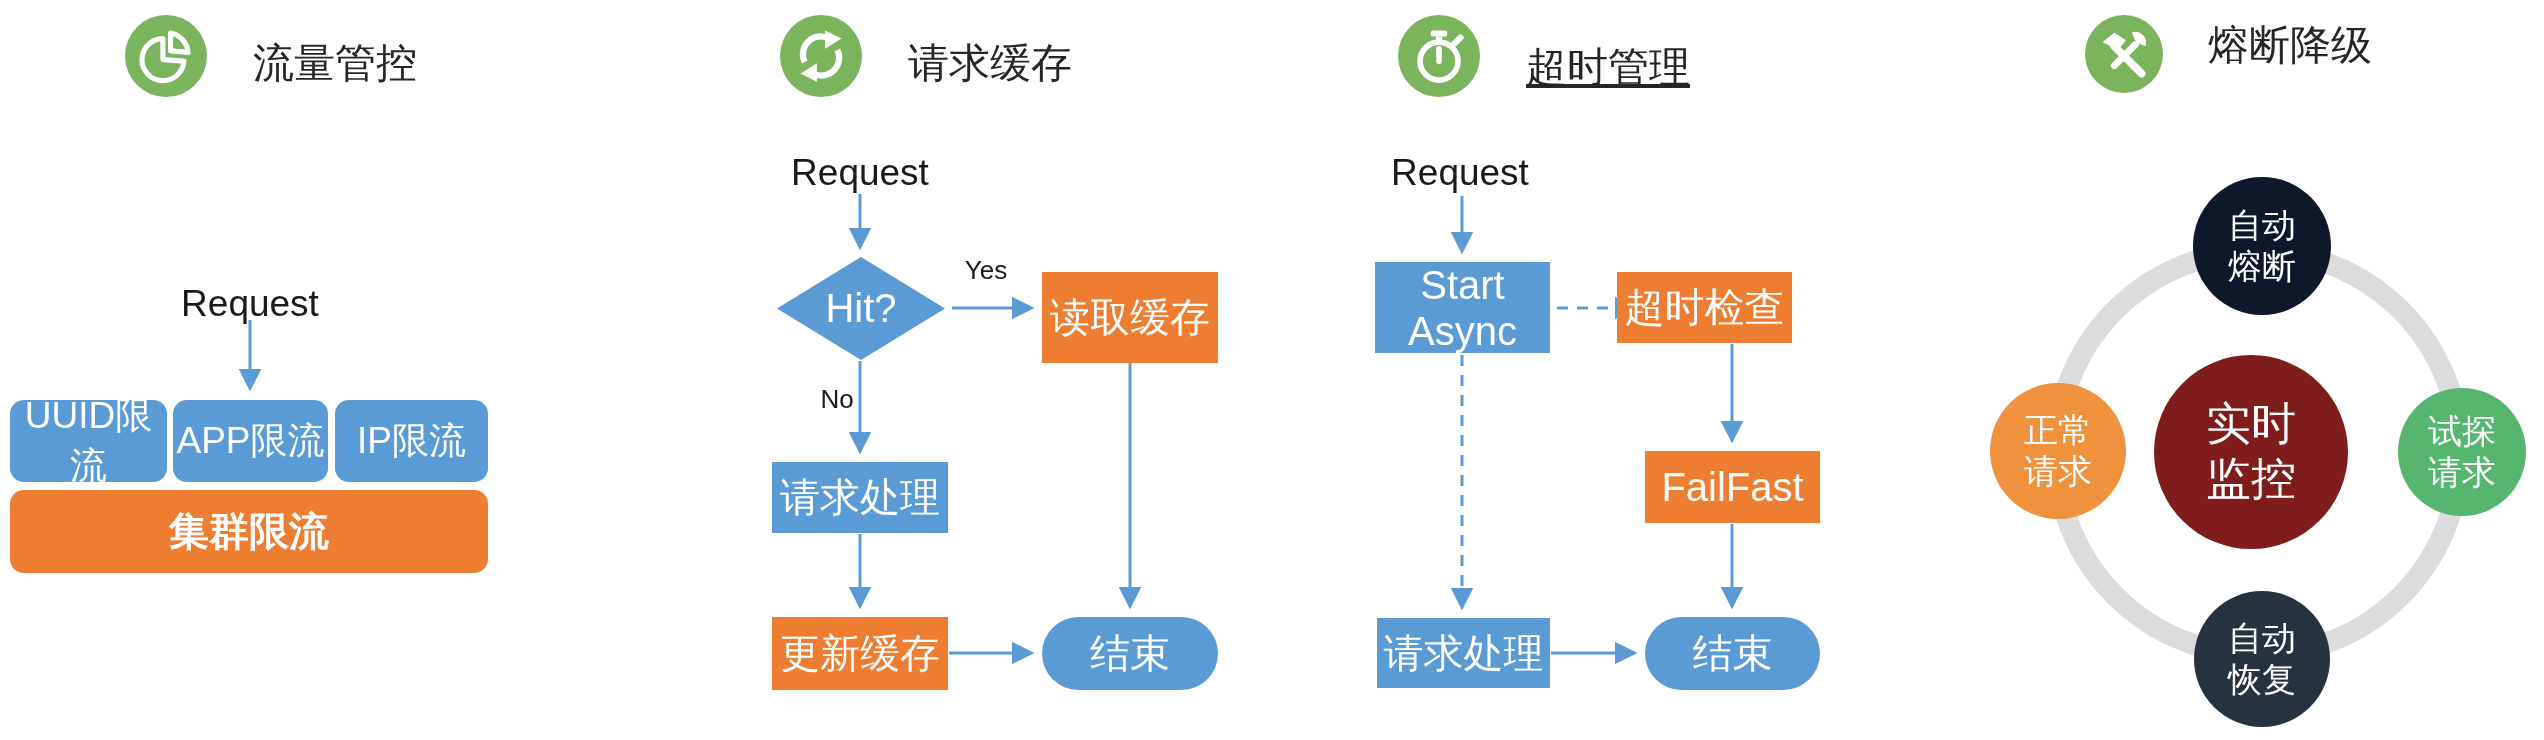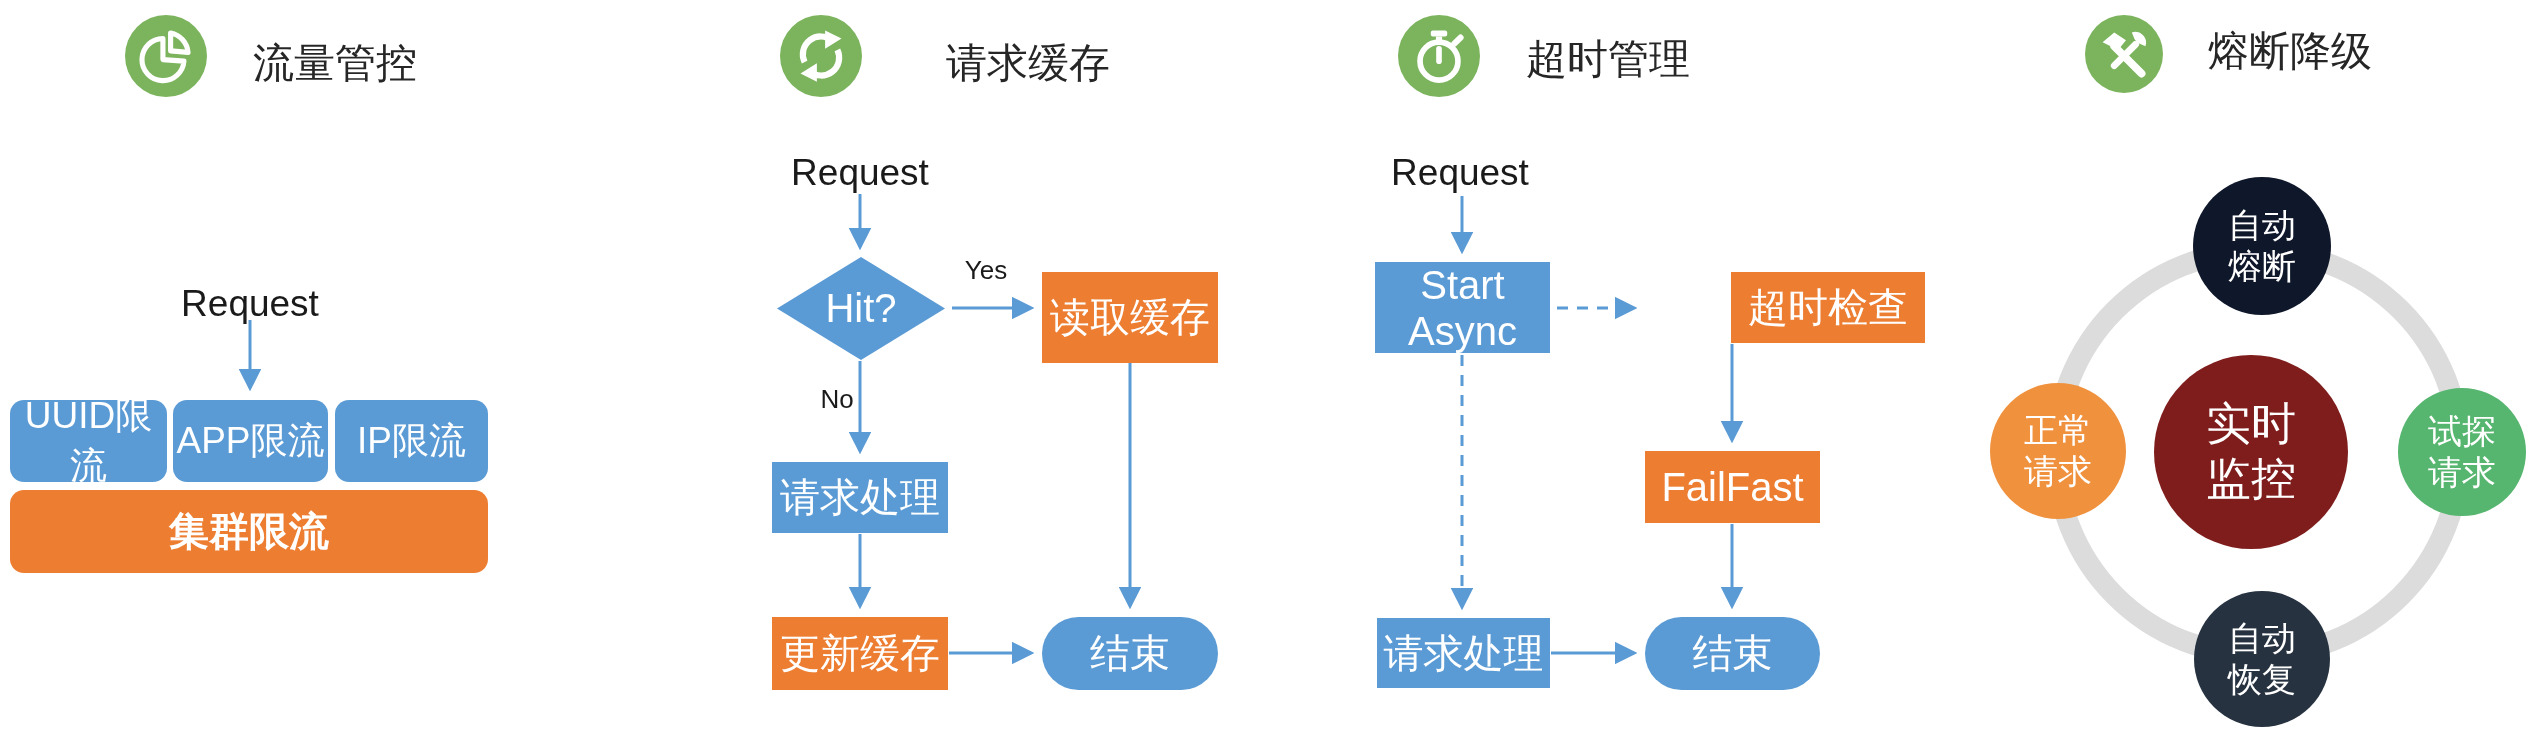--- a/index.html
+++ b/index.html
@@ -77,56 +77,56 @@
   <div class="node blue rounded f37" style="left:335px; top:400px; width:153px; height:82px;">IP限流</div>
   <div class="node orange rounded f40" style="left:10px; top:490px; width:478px; height:83px;font-weight:bold;">集群限流</div>
 
   <svg class="hicon" style="left:780px; top:15px;" viewBox="0 0 80 80">
     <circle cx="40" cy="40" r="40" fill="#7CB45E"></circle>
     <path d="M24 46 A17.5 17.5 0 0 1 51 25" fill="none" stroke="#ffffff" stroke-width="6"></path>
     <polygon points="44,15 60,23 44,33" fill="#ffffff"></polygon>
     <path d="M56 34 A17.5 17.5 0 0 1 29 55" fill="none" stroke="#ffffff" stroke-width="6"></path>
     <polygon points="36,47 20,57 36,65" fill="#ffffff"></polygon>
   </svg>
-  <div class="panel-title" style="left:946px; top:36px;">请求缓存</div>
+  <div class="panel-title" style="left:908px; top:36px;">请求缓存</div>
 
   <div class="txt req" style="left:860px; top:152px;">Request</div>
   <div class="node blue diamond f40" style="left:777px; top:257px; width:168px; height:103px;">Hit?</div>
   <div class="txt yn" style="left:986px; top:270px;">Yes</div>
   <div class="txt yn" style="left:837px; top:399px;">No</div>
   <div class="node orange f40" style="left:1042px; top:272px; width:176px; height:91px;">读取缓存</div>
   <div class="node blue f40" style="left:772px; top:462px; width:176px; height:71px;">请求处理</div>
   <div class="node orange f40" style="left:772px; top:617px; width:176px; height:73px;">更新缓存</div>
   <div class="node blue pill f40" style="left:1042px; top:617px; width:176px; height:73px;">结束</div>
 
   <svg class="hicon" style="left:1398px; top:15px;" viewBox="0 0 80 80">
     <circle cx="40" cy="40" r="40" fill="#7CB45E"></circle>
     <circle cx="40" cy="45" r="18.5" fill="none" stroke="#ffffff" stroke-width="5.5"></circle>
     <rect x="32" y="15" width="16" height="6" rx="2" fill="#ffffff"></rect>
     <rect x="37" y="21" width="6" height="6" fill="#ffffff"></rect>
     <line x1="55" y1="28" x2="61" y2="22" stroke="#ffffff" stroke-width="6" stroke-linecap="round"></line>
     <line x1="40" y1="45" x2="40" y2="33" stroke="#ffffff" stroke-width="5.5" stroke-linecap="round"></line>
   </svg>
-  <div class="panel-title" style="left:1526px; top:32px;">超时管理</div>
+  <div class="panel-title" style="left:1526px; top:40px;text-decoration:underline;">超时管理</div>
 
   <div class="txt req" style="left:1460px; top:152px;">Request</div>
   <div class="node blue f40 sa" style="left:1375px; top:262px; width:175px; height:91px;">Start Async</div>
-  <div class="node orange f40" style="left:1731px; top:272px; width:194px; height:71px;text-align:right;">超时检查</div>
+  <div class="node orange f40" style="left:1617px; top:272px; width:175px; height:71px;text-align:right;">超时检查</div>
   <div class="node orange f40" style="left:1645px; top:451px; width:175px; height:72px;">FailFast</div>
   <div class="node blue f40" style="left:1377px; top:618px; width:173px; height:70px;">请求处理</div>
   <div class="node blue pill f40" style="left:1645px; top:617px; width:175px; height:73px;">结束</div>
 
   <svg class="hicon" style="left:2085px; top:15px; width:78px; height:78px;" viewBox="0 0 80 80">
     <circle cx="40" cy="40" r="40" fill="#7CB45E"></circle>
     <line x1="30" y1="32" x2="58" y2="60" stroke="#ffffff" stroke-width="8" stroke-linecap="round"></line>
     <polygon points="18,28 30,18 42,26 34,36" fill="#ffffff"></polygon>
     <path d="M52 30 L30 52" stroke="#ffffff" stroke-width="7" stroke-linecap="round"></path>
     <path d="M48 18 a11 11 0 0 1 14 14 l-7 -3 -4 -4 Z" fill="#ffffff"></path>
   </svg>
-  <div class="panel-title" style="left:2208px; top:24px;">熔断降级</div>
+  <div class="panel-title" style="left:2208px; top:18px;">熔断降级</div>
 
   <div class="p4-circle c-top" style="left:2193px; top:177px; width:138px; height:138px;">
     <span class="wrap">自动熔断</span>
   </div>
   <div class="p4-circle c-left" style="left:1990px; top:383px; width:136px; height:136px;">
     <span class="wrap">正常请求</span>
   </div>
   <div class="p4-circle c-center" style="left:2154px; top:355px; width:194px; height:194px;">
     <span class="wrap">实时监控</span>
   </div>

